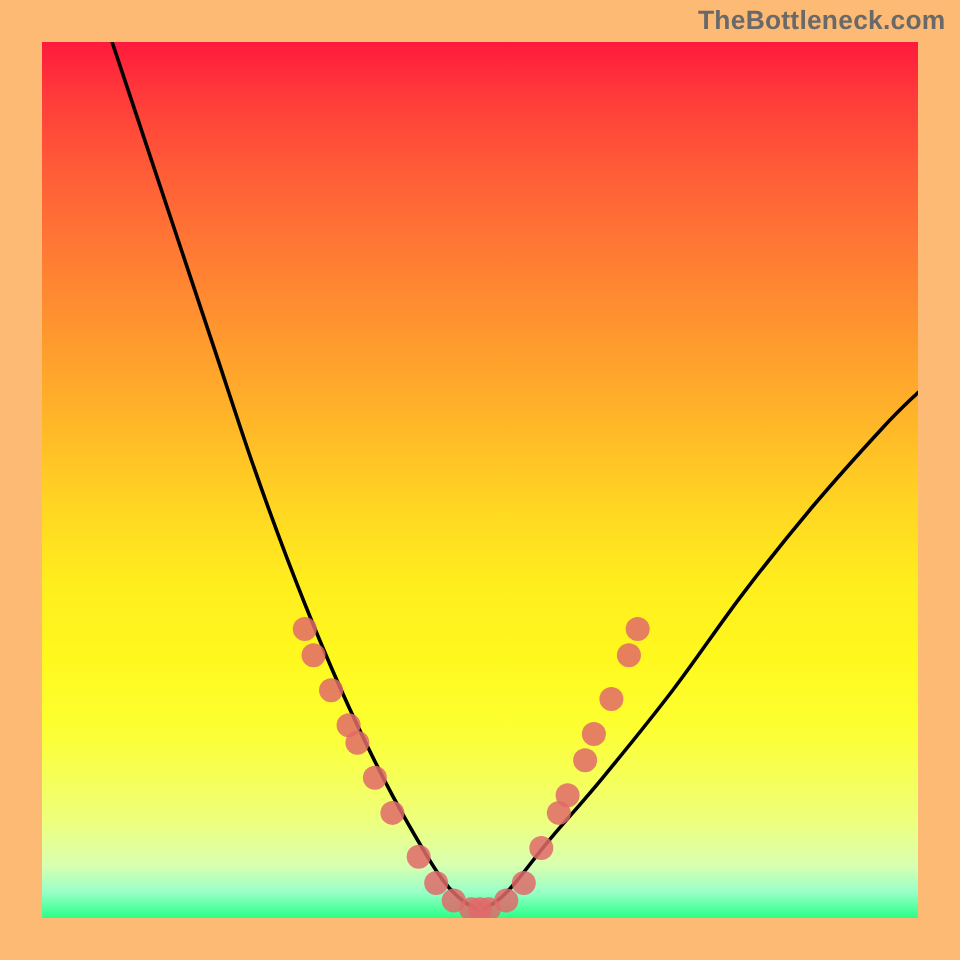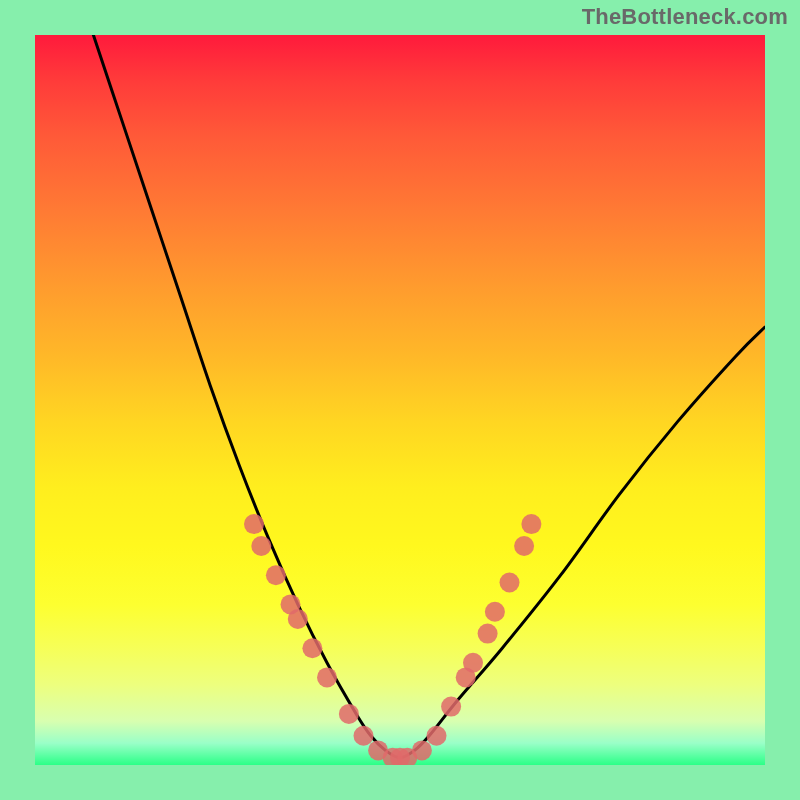--- a/index.html
+++ b/index.html
@@ -7,21 +7,21 @@
     padding: 0;
     width: 800px;
     height: 800px;
     overflow: hidden;
     background: #000;
   }
   .frame {
     position: relative;
     width: 800px;
     height: 800px;
-    background: #86efac;
+    background: #fdba74;
   }
   .attribution {
     position: absolute;
     top: 4px;
     right: 12px;
     font-family: Arial, Helvetica, sans-serif;
     font-size: 22px;
     font-weight: bold;
     color: #696969;
     letter-spacing: 0.2px;

